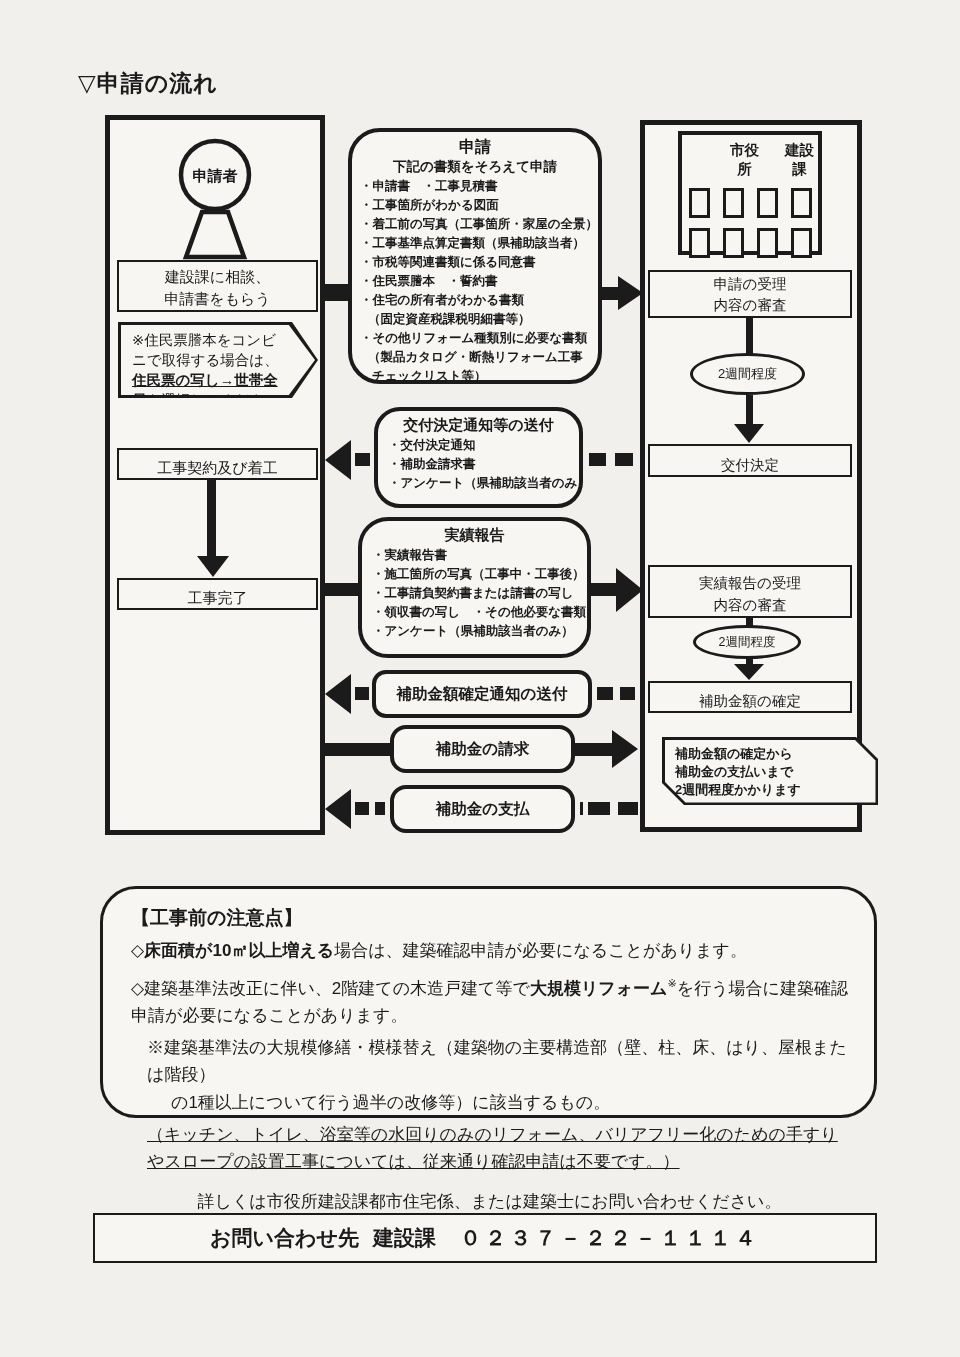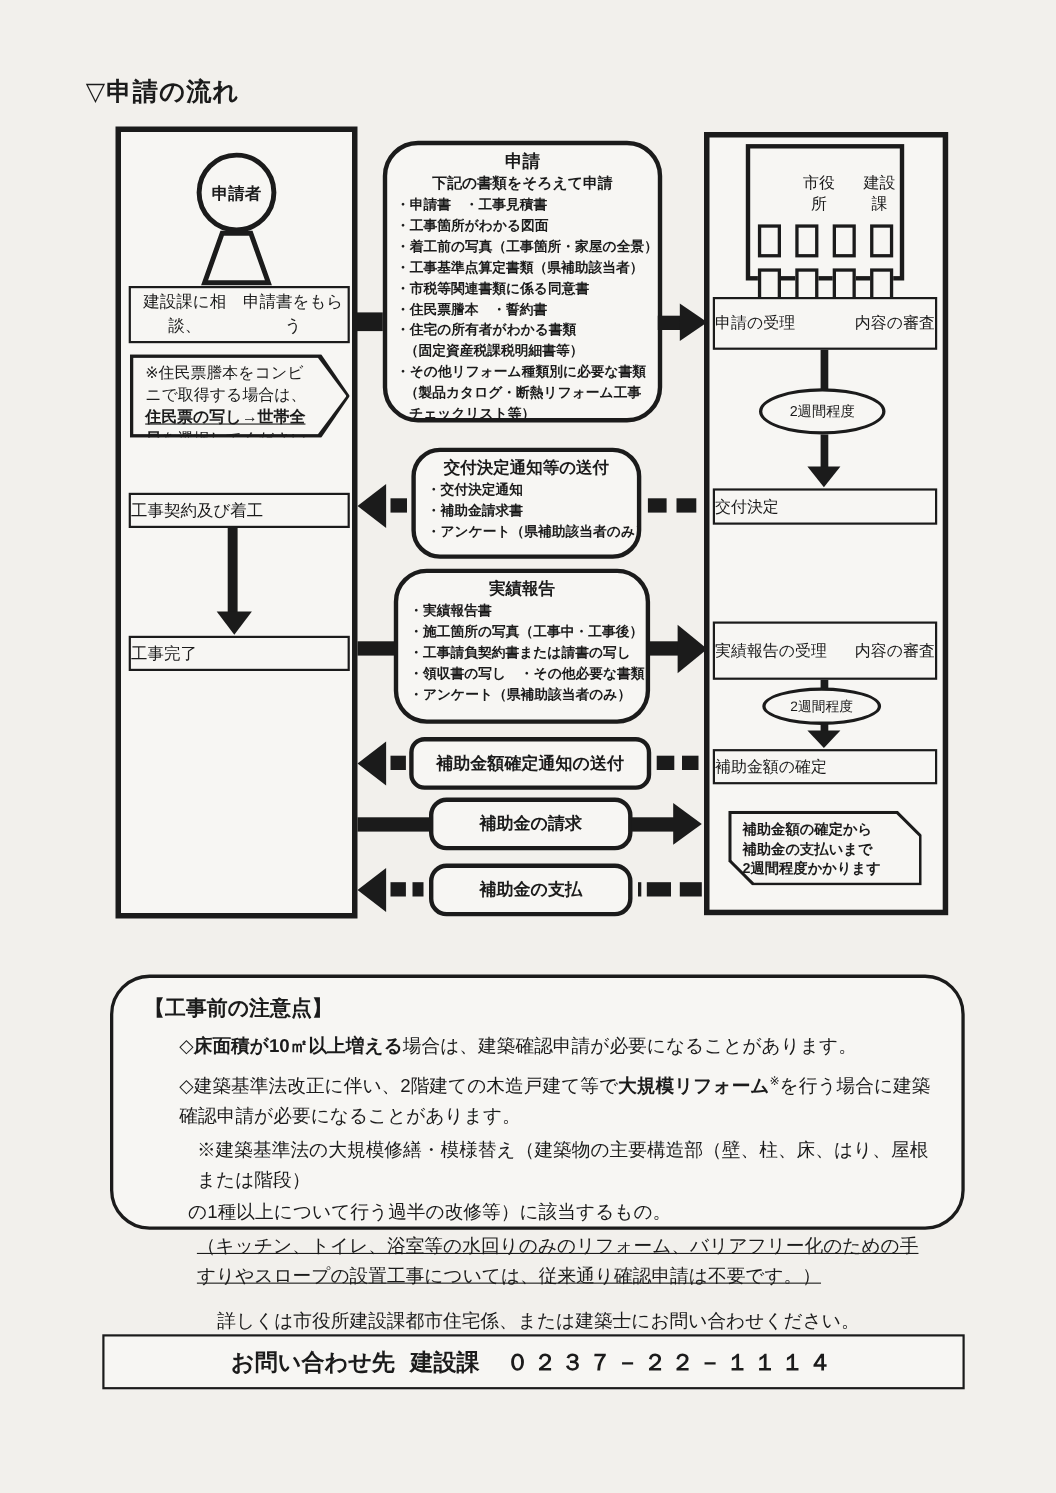--- a/index.html
+++ b/index.html
@@ -20,22 +20,22 @@
     position:absolute;left:78px;top:68px;
     font-size:23px;font-weight:bold;letter-spacing:1px;
   }
   
   .big-frame{
     position:absolute;border:5px solid var(--ink);
     background:var(--boxfill);box-sizing:border-box;
   }
   .thinbox{
     position:absolute;border:2px solid var(--ink);background:var(--boxfill);
-    box-sizing:border-box;display:flex;flex-direction:row;
-    align-items:center;justify-content:space-between;text-align:center;
+    box-sizing:border-box;display:flex;flex-direction:column;
+    align-items:center;justify-content:flex-end;text-align:center;
   }
   .roundbox{
     position:absolute;border:4px solid var(--ink);background:var(--boxfill);
     box-sizing:border-box;border-radius:28px;
   }
   .roundbox .rb-title{font-weight:bold;text-align:center;font-size:15px;margin-top:5px;}
   .roundbox ul{list-style:none;margin:1px 0 0 0;padding:0 0 0 10px;}
   .roundbox li{font-size:12.5px;line-height:19px;font-weight:bold;white-space:nowrap;}
   .pill{
     position:absolute;border:4px solid var(--ink);background:var(--boxfill);
@@ -63,42 +63,42 @@
   .pent-outer{position:absolute;background:var(--ink);
     clip-path:polygon(0 0,87% 0,100% 50%,87% 100%,0 100%);}
   .pent-inner{position:absolute;left:3px;top:3px;right:3px;bottom:3px;
     background:var(--boxfill);
     clip-path:polygon(0 0,86.5% 0,100% 50%,86.5% 100%,0 100%);}
   .pent-text{position:absolute;left:14px;top:8px;right:30px;
     font-size:14.5px;line-height:20px;font-weight:500;}
   .pent-text .em{font-weight:bold;text-decoration:underline;}
   
   .cham-outer{position:absolute;background:var(--ink);
-    clip-path:polygon(0 0,calc(100% - 22px) 0,100% 22px,100% 100%,22px 100%,0 calc(100% - 22px));}
+    clip-path:polygon(0 0,calc(100% - 22px) 0,100% 22px,100% 100%,22px 100%,0 calc(100% - 22px));padding-left:40px;}
   .cham-inner{position:absolute;left:2.5px;top:2.5px;right:2.5px;bottom:2.5px;
     background:var(--boxfill);
     clip-path:polygon(0 0,calc(100% - 21px) 0,100% 21px,100% 100%,21px 100%,0 calc(100% - 21px));}
   .cham-text{position:absolute;left:13px;top:8px;font-size:13px;line-height:18px;font-weight:bold;}
   
   .building{position:absolute;border:4px solid var(--ink);background:var(--boxfill);
     box-sizing:border-box;text-align:center;}
-  .building .bname{font-size:14.5px;font-weight:normal;margin-top:22px;
+  .building .bname{font-size:14.5px;font-weight:bold;margin-top:6px;
     display:flex;justify-content:center;gap:18px;padding-left:44px;}
   .windows{display:grid;grid-template-columns:repeat(4,21px);gap:10px 13px;
     justify-content:center;margin-top:9px;}
   .window{width:21px;height:30px;border:3.5px solid var(--ink);box-sizing:border-box;background:var(--boxfill);}
   
   .caution{
     position:absolute;left:100px;top:886px;width:777px;height:232px;
     border:3px solid var(--ink);border-radius:36px;background:var(--boxfill);
     box-sizing:border-box;padding:16px 26px 0 28px;
   }
   .caution .c-title{font-size:19px;font-weight:bold;line-height:26px;}
   .caution p{font-size:17px;line-height:27px;margin:0;font-weight:500;}
-  .caution .mt{margin-top:6px;margin-left:32px;}
+  .caution .mt{margin-top:6px;}
   .caution .ind1{padding-left:16px;font-family:Liberation Mono, monospace;}
   .caution .ind2{padding-left:40px;}
   .caution .uline{text-decoration:underline;}
   .caution .center{text-align:center;margin-top:12px;}
   .caution sup{font-size:11px;}
   
   .contact{
     position:absolute;left:93px;top:1213px;width:784px;height:50px;
     border:2.5px solid var(--ink);background:var(--boxfill);box-sizing:border-box;
     display:flex;align-items:center;justify-content:center;

